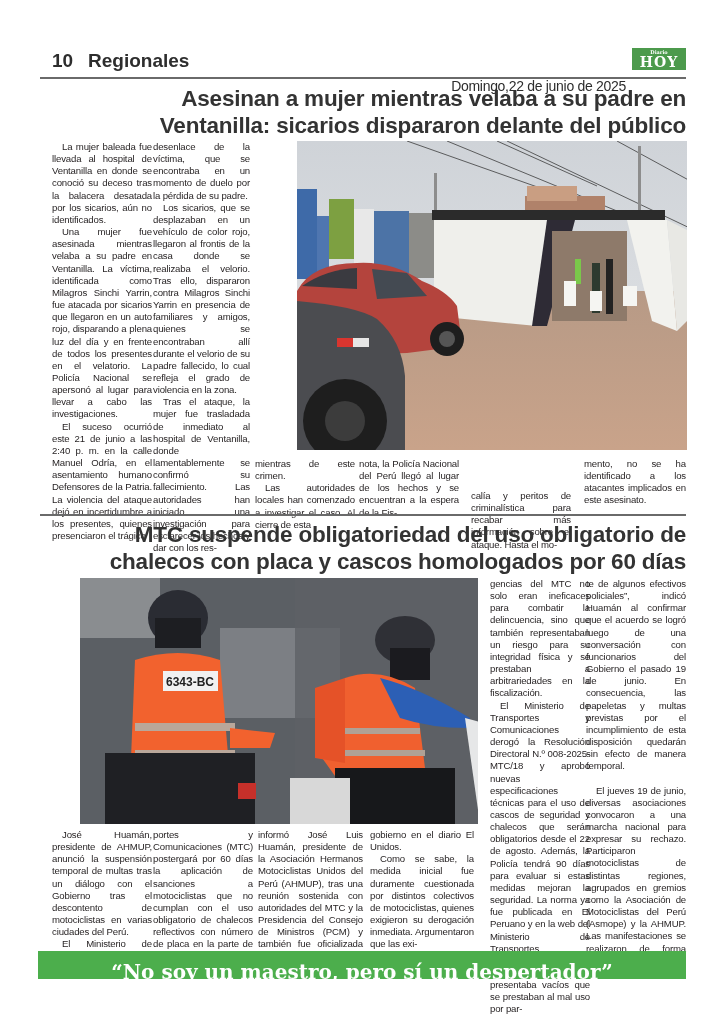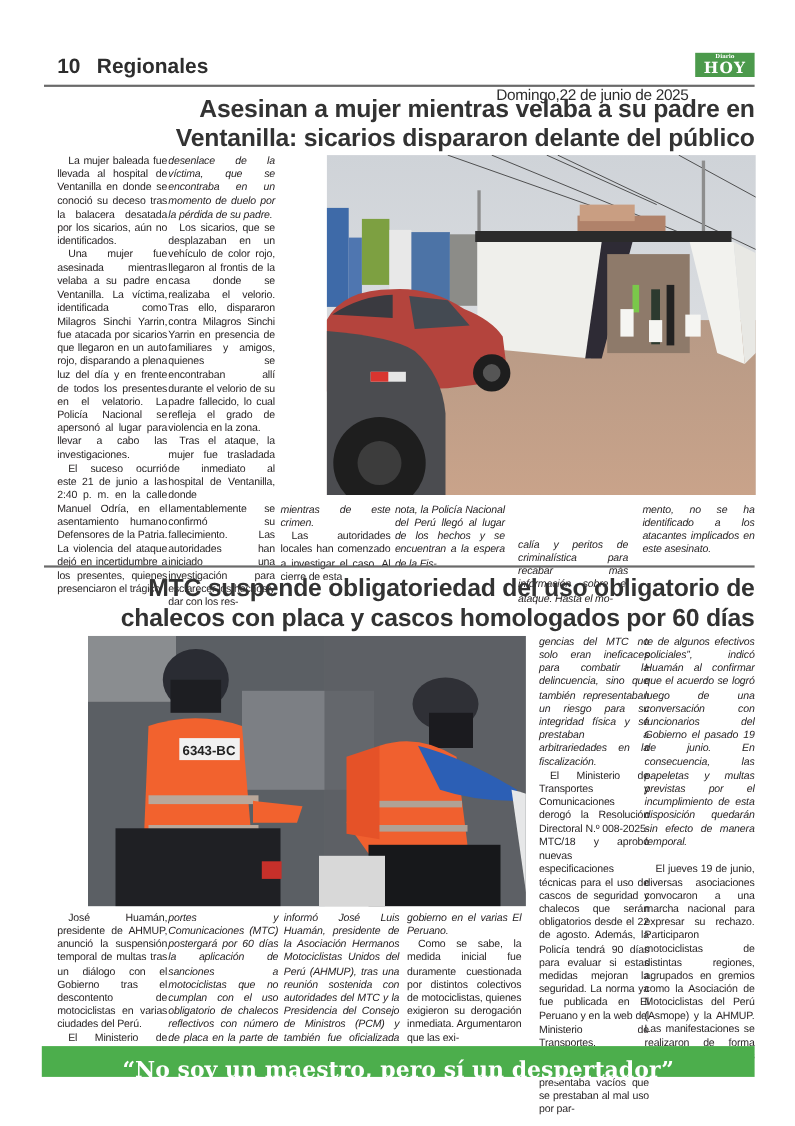--- a/index.html
+++ b/index.html
@@ -14,21 +14,21 @@
   .logo .small { position: absolute; left: 0; right: 0; top: 1px; font-size: 5px; font-weight: bold; font-family: "DejaVu Serif", serif; }
   .logo .big { position: absolute; left: 0; right: 0; top: 6px; font-size: 14px; font-weight: bold; font-family: "DejaVu Serif", serif; letter-spacing: 1px; line-height: 16px; }
   .rule-top { position: absolute; left: 40px; top: 77px; width: 646px; height: 2px; background: #6a6a6a; }
 
   .headline { position: absolute; left: 40px; width: 646px; text-align: right; font-weight: bold; color: #333; line-height: 27px; font-size: 22.5px; letter-spacing: -0.2px; }
   .h1 { top: 85px; }
   .h2 { top: 521px; }
 
   .col { position: absolute; font-size: 9.6px; line-height: 12.15px; text-align: justify; color: #231f20; letter-spacing: -0.15px; }
   .col p { text-indent: 10px; }
-  .col p.noindent { text-indent: 0; font-style: italic; }
+  .col p.noindent { text-indent: 0; }
   .col p.gap { margin-top: 12px; }
 
   .photo { position: absolute; overflow: hidden; padding-left: 42px; }
   .rule-mid { position: absolute; left: 40px; top: 514px; width: 646px; height: 2px; background: #6a6a6a; }
 
   .quote-bar { position: absolute; left: 38px; top: 951px; width: 648px; height: 28px; background: #4cae4c; color: #fff; text-align: center; font-family: "DejaVu Serif", serif; font-weight: bold; font-size: 20px; line-height: 42px; }
 </style>
 </head>
 <body>
 
@@ -171,21 +171,21 @@
   <p>José Huamán, presidente de AHMUP, anunció la suspensión temporal de multas tras un diálogo con el Gobierno tras el descontento de motociclistas en varias ciudades del Perú.</p>
   <p>El Ministerio de Trans-</p>
 </div>
 <div class="col" style="left:153px; top:829px; width:100px;">
   <p class="noindent">portes y Comunicaciones (MTC) postergará por 60 días la aplicación de sanciones a motociclistas que no cumplan con el uso obligatorio de chalecos reflectivos con número de placa en la parte de atrás. Así lo</p>
 </div>
 <div class="col" style="left:258px; top:829px; width:105px;">
   <p class="noindent">informó José Luis Huamán, presidente de la Asociación Hermanos Motociclistas Unidos del Perú (AHMUP), tras una reunión sostenida con autoridades del MTC y la Presidencia del Consejo de Ministros (PCM) y también fue oficializada por el</p>
 </div>
 <div class="col" style="left:370px; top:829px; width:104px;">
-  <p class="noindent">gobierno en el varias El Peruano.</p>
+  <p class="noindent">gobierno en el diario El Unidos.</p>
   <p>Como se sabe, la medida inicial fue duramente cuestionada por distintos colectivos de motociclistas, quienes exigieron su derogación inmediata. Argumentaron que las exi-</p>
 </div>
 <div class="col" style="left:462px; top:578px; width:100px;margin-left:28px;">
   <p class="noindent">gencias del MTC no solo eran ineficaces para combatir la delincuencia, sino que también representaban un riesgo para su integridad física y se prestaban a arbitrariedades en la fiscalización.</p>
   <p>El Ministerio de Transportes y Comunicaciones derogó la Resolución Directoral N.º 008-2025-MTC/18 y aprobó nuevas especificaciones técnicas para el uso de cascos de seguridad y chalecos que serán obligatorios desde el 22 de agosto. Además, la Policía tendrá 90 días para evaluar si estas medidas mejoran la seguridad. La norma ya fue publicada en El Peruano y en la web del Ministerio de Transportes.</p>
   <p class="gap">“La norma presentaba vacíos que se prestaban al mal uso por par-</p>
 </div>
 <div class="col" style="left:586px; top:578px; width:100px;">
   <p class="noindent">te de algunos efectivos policiales”, indicó Huamán al confirmar que el acuerdo se logró luego de una conversación con funcionarios del Gobierno el pasado 19 de junio. En consecuencia, las papeletas y multas previstas por el incumplimiento de esta disposición quedarán sin efecto de manera temporal.</p>
   <p class="gap">El jueves 19 de junio, diversas asociaciones convocaron a una marcha nacional para expresar su rechazo. Participaron motociclistas de distintas regiones, agrupados en gremios como la Asociación de Motociclistas del Perú (Asmope) y la AHMUP. Las manifestaciones se realizaron de forma simultánea en varias ciudades del país.</p>

